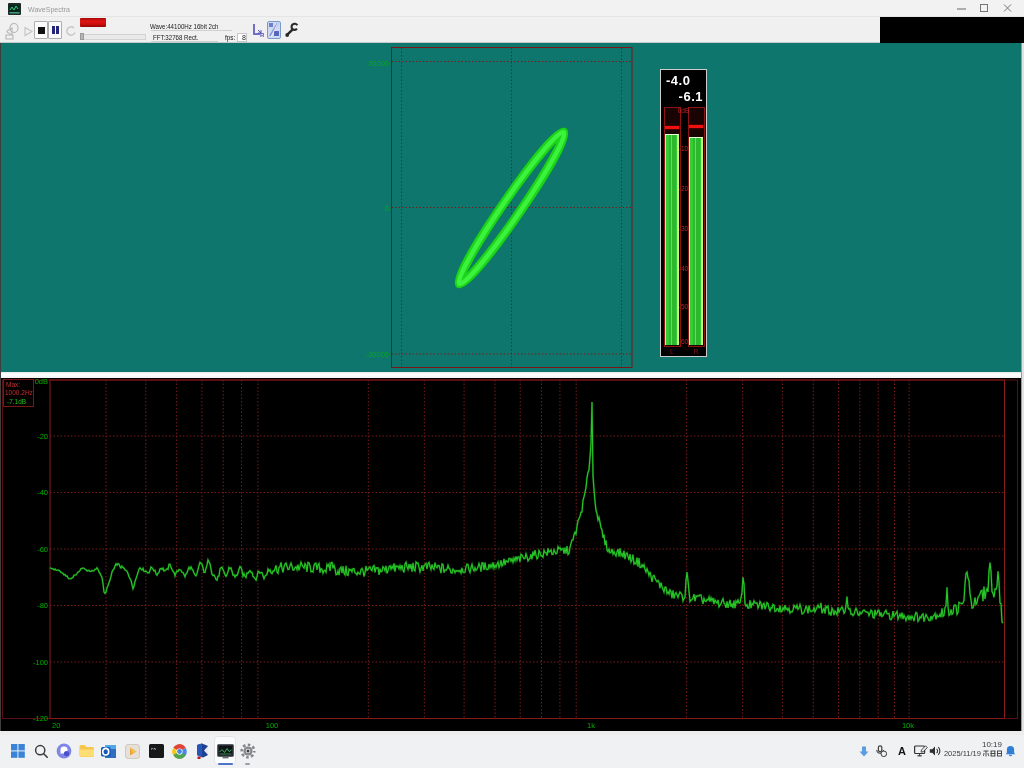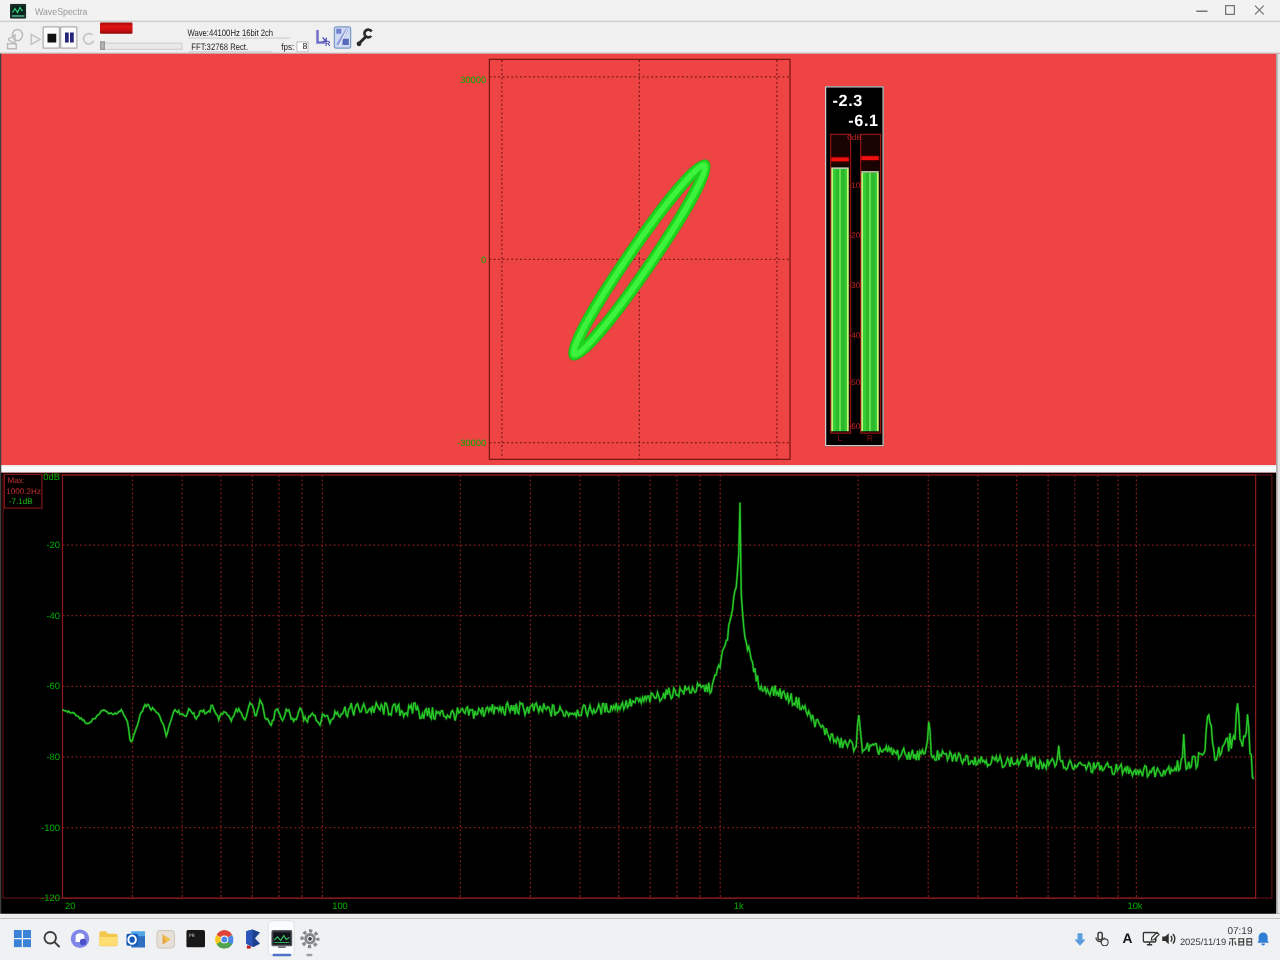--- a/index.html
+++ b/index.html
@@ -1,23 +1,23 @@
 <!DOCTYPE html>
 <html><head><meta charset="utf-8">
 <style>
 *{margin:0;padding:0;box-sizing:border-box;}
 html,body{width:1024px;height:768px;overflow:hidden;background:#000;
   font-family:"Liberation Sans",sans-serif;}
 .abs{position:absolute;}
 #titlebar{position:absolute;left:0;top:0;width:1024px;height:17px;background:#f2f2f2;border-bottom:1px solid #e5e5e5;}
 #ttext{position:absolute;left:28px;top:4.5px;font-size:8px;color:#999;}
-#toolbar{position:absolute;left:0;top:17px;width:1024px;height:26px;background:#f0f0f0;border-bottom:1px solid #c9c9c9;}
+#toolbar{position:absolute;left:0;top:17px;width:880px;height:26px;background:#f0f0f0;border-bottom:1px solid #c9c9c9;}
 .tbtn{position:absolute;top:4px;width:14px;height:18px;}
 .tbtn.framed{border:1px solid #aeaeae;background:#fbfbfb;border-radius:1px;}
-#pane1{position:absolute;left:0;top:43px;width:1024px;height:350px;background:#ef4444;}
+#pane1{position:absolute;left:0;top:43px;width:1024px;height:350px;background:#0f766e;}
 #splitter{position:absolute;left:0;top:372px;width:1024px;height:6px;background:linear-gradient(180deg,#e8e8e8,#ffffff 40%,#f2f2f2);}
 #pane2{position:absolute;left:0;top:378px;width:1024px;height:353px;background:#000;}
 #bstrip{position:absolute;left:0;top:731px;width:1024px;height:4px;background:#ededee;}
 #taskbar{position:absolute;left:0;top:735px;width:1024px;height:33px;background:#eff1f3;}
 .gd{stroke:#7d1a1a;stroke-width:1;stroke-dasharray:1.5 2;}
 .glabel{fill:#00ae00;font-size:7.5px;font-family:"Liberation Sans",sans-serif;}
 
 #meter{position:absolute;left:660px;top:69px;width:47px;height:288px;border:1px solid #cccccc;background:#000;}
 .mval{position:absolute;color:#fff;font-size:13px;font-weight:bold;letter-spacing:0.5px;}
 .mbar{position:absolute;top:37px;width:17px;height:240px;border:1px solid #8c1414;background:#190303;}
@@ -120,21 +120,21 @@
      <g transform="rotate(-55.45 511.5 208)">
        <ellipse cx="511.5" cy="208" rx="92" ry="9" fill="none" stroke="#0f9e0f" stroke-width="10" opacity="0.6"></ellipse>
        <ellipse cx="511.5" cy="208" rx="92" ry="9" fill="none" stroke="#1bd41b" stroke-width="9"></ellipse>
        <ellipse cx="511.5" cy="208" rx="92" ry="9" fill="none" stroke="#3df23d" stroke-width="4.5"></ellipse>
      </g>
    </g>
  </svg>
 </div>
 
 <div id="meter">
-  <div class="mval" style="left:5px;top:3px;">-2.3</div>
+  <div class="mval" style="left:5px;top:3px;">-4.0</div>
   <div class="mval" style="right:3px;top:19px;">-6.1</div>
   <div class="mbar" style="left:2.5px;"></div>
   <div class="mbar" style="left:26.5px;"></div>
   <div class="mgreen" style="left:3.5px;top:64px;height:211px;"></div>
   <div class="mgreen" style="left:27.5px;top:67px;height:208px;"></div>
   <div class="mpeak" style="left:3.5px;top:55.5px;"></div>
   <div class="mpeak" style="left:27.5px;top:54.5px;"></div>
   <div class="mlab" style="top:36.5px;">0dB</div>
   <div class="mlab" style="top:75px;">-10</div>
   <div class="mlab" style="top:115px;">-20</div>
@@ -336,21 +336,21 @@
         <path d="M11.5 0.8 l1.8 1.8 -4.2 4.2 -2 0.3 0.3 -2 z" fill="#eff1f3" stroke="#333" stroke-width="0.9"></path>
       </svg>
  </div>
  <div class="tray" style="left:928px;width:14px;height:22px;">
   <svg width="12" height="12">
         <path d="M0.8 4.2 h2.4 L6 1.6 V10.4 L3.2 7.8 H0.8 Z" fill="#2f2f2f"></path>
         <path d="M7.6 3.8 a3 3 0 0 1 0 4.4 M9.3 2.2 a5.4 5.4 0 0 1 0 7.6" fill="none" stroke="#2f2f2f" stroke-width="1.1"></path>
       </svg>
  </div>
  <div id="clock">
-      <div style="font-size:8px;">07:19</div>
+      <div style="font-size:8px;">10:19</div>
       <div>2025/11/19 <svg width="19" height="7" style="vertical-align:-1px">
           <g fill="none" stroke="#3a3a3a" stroke-width="0.9">
             <path d="M0.5 1 h5 M3 1 v5.5 M1 3 c0 1.5 -0.5 2.5 -1 3 M5 3 c0 1.5 0.5 2.5 1 3"></path>
             <path d="M7.5 1 h5 M7.5 3.5 h5 M7.5 6 h5 M8.2 1 v5 M11.8 1 v5"></path>
             <rect x="14.5" y="1" width="4" height="5"></rect>
             <path d="M14.5 3.5 h4"></path>
           </g>
         </svg></div>
     </div>
  <div class="tray" style="left:1002px;width:16px;height:22px;">

